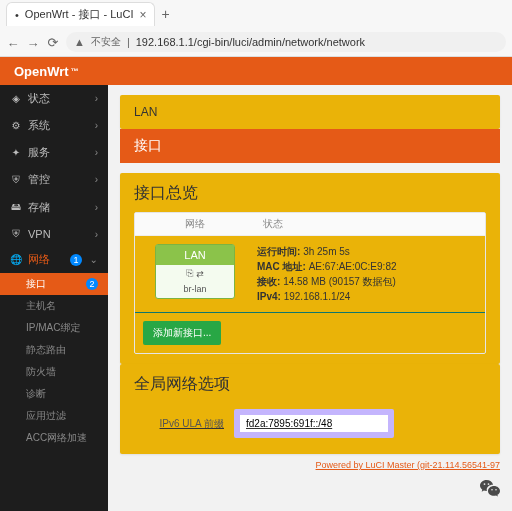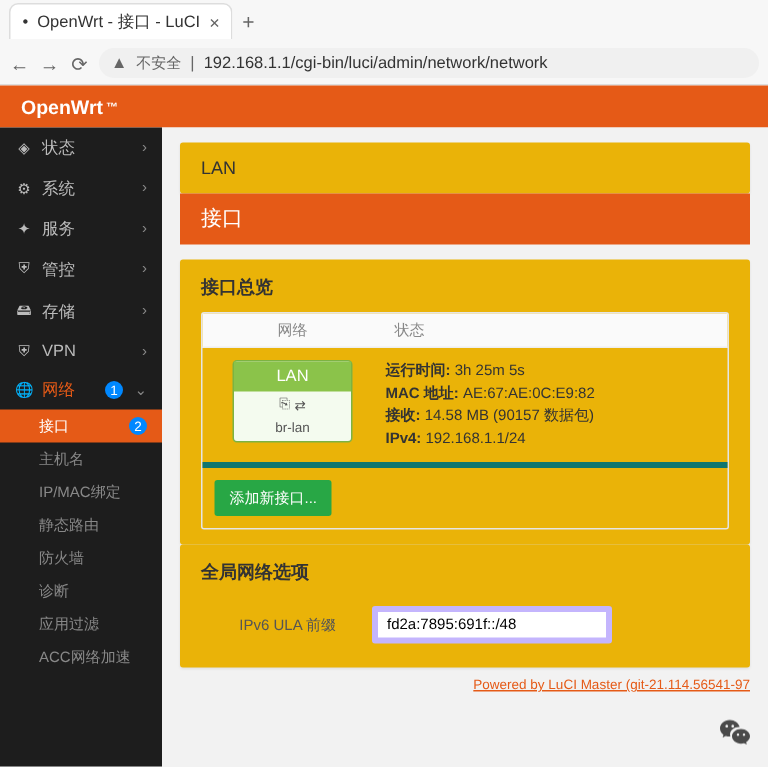--- a/index.html
+++ b/index.html
@@ -34,39 +34,39 @@
   .sb-item.active { color: #e55a17; }
   .sb-sub { padding: 4px 10px 4px 26px; font-size: 10px; color: #888; cursor: pointer; position: relative; }
   .sb-sub.active { background: #e55a17; color: #fff; }
   .badge { position: absolute; right: 10px; top: 50%; transform: translateY(-50%); width: 12px; height: 12px; border-radius: 50%; background: #08f; color: #fff; font-size: 9px; display: flex; align-items: center; justify-content: center; }
 
   
   .card { background: #eab308; border-radius: 2px; box-shadow: 0 1px 2px rgba(0,0,0,.08); }
   .crumb { padding: 10px 14px; font-size: 12px; }
   .titlebar { background: #e55a17; color: #fff; padding: 8px 14px; font-size: 14px; font-weight: 500; margin-bottom: 10px; }
   .section { padding: 10px 14px; }
-  .sec-title { font-size: 12px; font-weight: 700; margin-bottom: 8px; }
+  .sec-title { font-size: 16px; font-weight: 400; margin-bottom: 8px; }
   .ovbox { border: 1px solid #e5e5e5; border-radius: 2px; }
   .ovhead { display: flex; background: #fafafa; border-bottom: 1px solid #eee; font-size: 10px; color: #888; }
   .ovhead > div:first-child { width: 120px; text-align: center; padding: 4px; }
   .ovhead > div:last-child { flex: 1; padding: 4px 8px; }
   .ovbody { display: flex; padding: 8px; align-items: flex-start; }
   .ifbox { width: 104px; text-align: center; }
   .ifchip { border: 1px solid #7cb342; border-radius: 3px; background: #f4fbef; font-size: 9px; color: #333; display: inline-block; }
   .ifchip .nm { background: #8bc34a; color: #fff; padding: 4px 28px; font-size: 11px; font-weight: 500; }
   .ifchip .br { padding: 3px 6px; display: flex; align-items: center; justify-content: center; gap: 3px; color: #555; font-size: 9px; }
   .ifchip .brn { padding: 2px 6px 4px; color: #555; }
   .ifinfo { flex: 1; font-size: 10px; color: #333; line-height: 1.5; padding-left: 10px; }
   .ifinfo b { font-weight: 600; }
-  .ovfoot { padding: 8px; border-top: 4px solid #0f766e; }
+  .ovfoot { padding: 8px; border-top: 1px solid #0f766e; }
   .btn-green { background: #28a745; color: #fff; border: none; border-radius: 2px; padding: 5px 10px; font-size: 10px; cursor: pointer; }
 
-  .formrow { display: flex; align-items: center; gap: 24px; padding: 6px 0; }
+  .formrow { display: flex; align-items: center; gap: 10px; padding: 6px 0; text-decoration: underline; }
   .formrow .flabel { width: 90px; text-align: right; font-size: 10px; color: #555; }
-  .formrow input { border: 4px solid #c4b5fd; padding: 3px 6px; font-size: 10px; width: 160px; border-radius: 2px; }
+  .formrow input { border: 6px solid #c4b5fd; padding: 3px 6px; font-size: 10px; width: 160px; border-radius: 2px; }
 
   .footer { text-align: right; font-size: 9px; color: #e55a17; padding: 6px 0 0; text-decoration: underline; }
 
   .wechat { position: fixed; right: 8px; bottom: 8px; width: 28px; height: 28px; display:flex; align-items:center; justify-content:center; }
   .wechat svg { width:24px; height:24px; fill:#4a4a4a; }
 </style>
 </head>
 <body>
 
 <div class="chrome">

